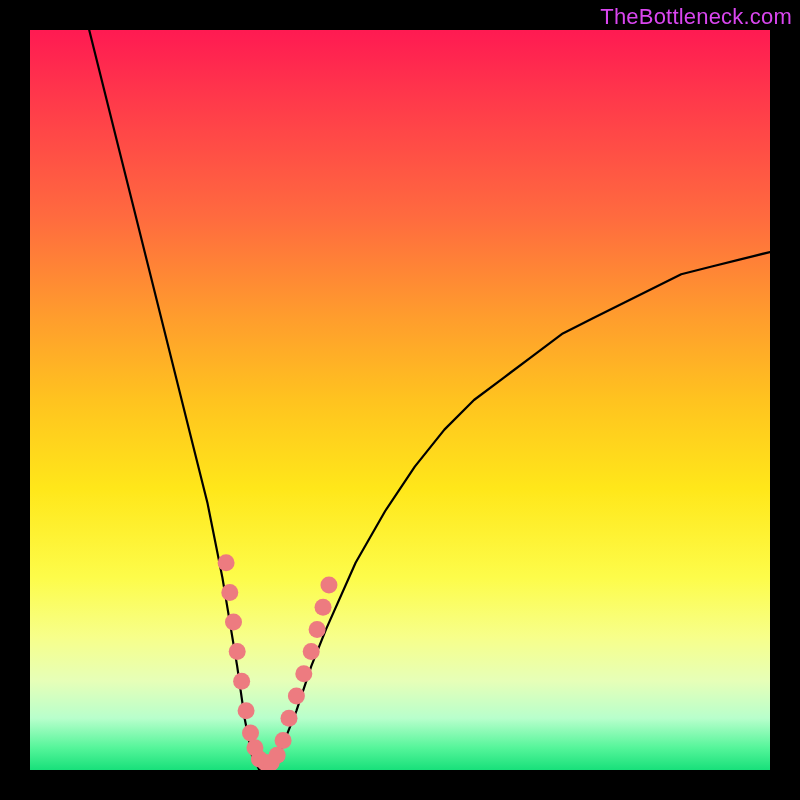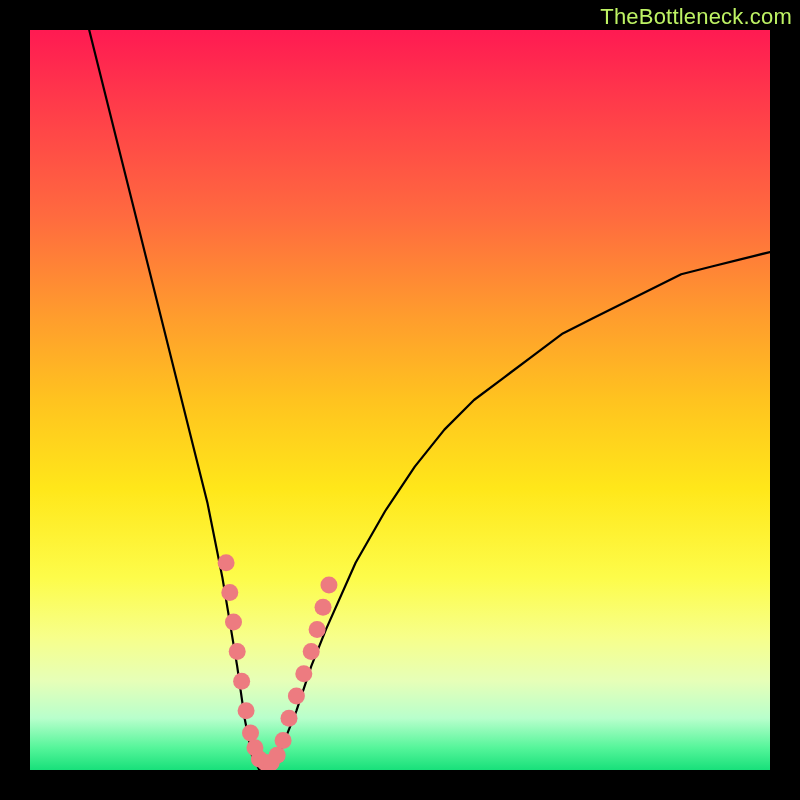--- a/index.html
+++ b/index.html
@@ -37,21 +37,21 @@
       #e6ffb8 88%,
       #b8ffcc 93%,
       #55f59a 97%,
       #18e07a 100%
     );
   }
   .watermark {
     position: absolute;
     top: 4px;
     right: 8px;
-    color: #bef264;
+    color: #d946ef;
     font-size: 22px;
     font-weight: 500;
     letter-spacing: 0.2px;
     user-select: none;
   }
   svg {
     position: absolute;
     left: 0;
     top: 0;
   }

